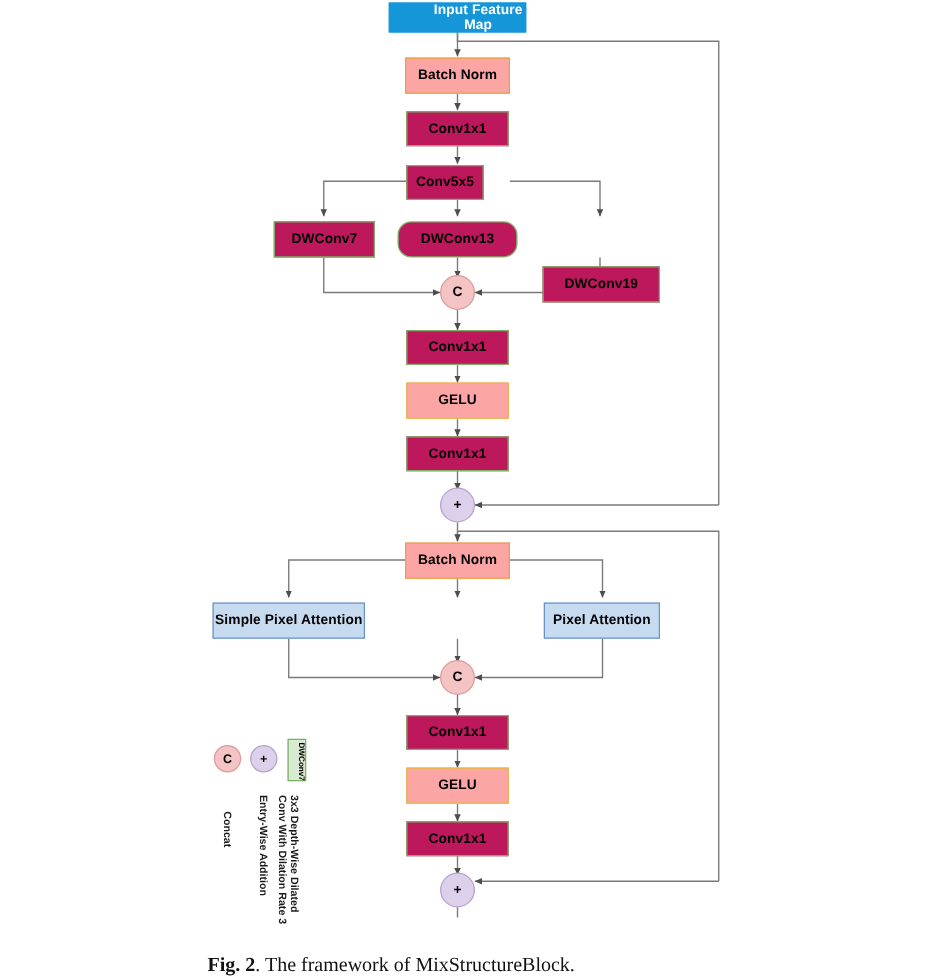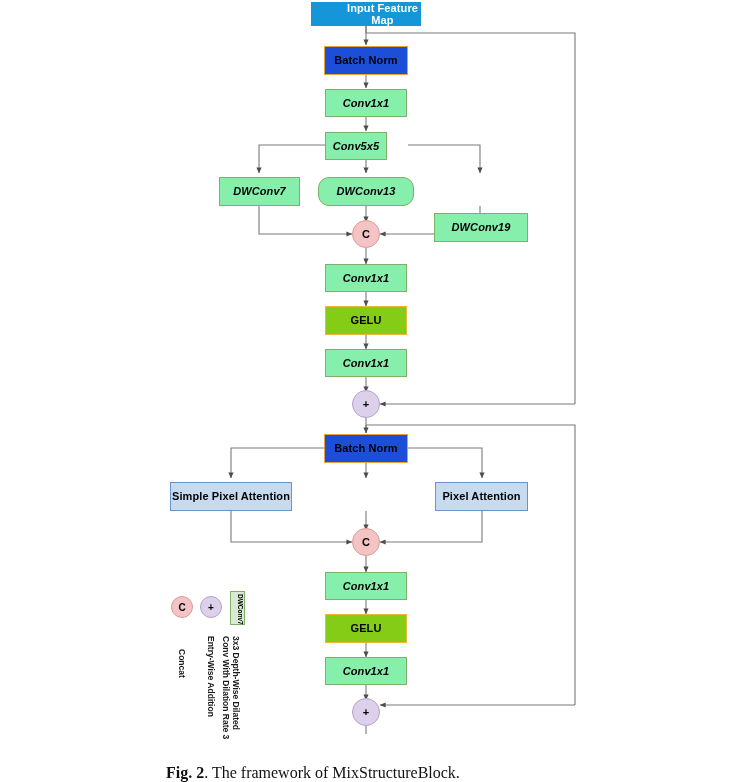--- a/index.html
+++ b/index.html
@@ -42,30 +42,29 @@
     line-height: 1.1;
     z-index: 3;
   }
   .node.blue {
     background: #1496d8;
     border-color: #1496d8;
     color: #ffffff;
     padding-left: 33px;
   }
   .node.orange {
-    background: #1d4ed8;
+    background: #fca5a5;
     border-color: #e8a33d;
   }
   .node.green {
-    background: #86efac;
+    background: #be185d;
     border-color: #7fb069;
-    font-style: italic;
   }
   .node.yellow {
-    background: #84cc16;
+    background: #fca5a5;
     border-color: #e8b83d;
   }
   .node.lightblue {
     background: #c6dbf0;
     border-color: #6a94c9;
   }
   .circle {
     position: absolute;
     box-sizing: border-box;
     border-radius: 50%;

